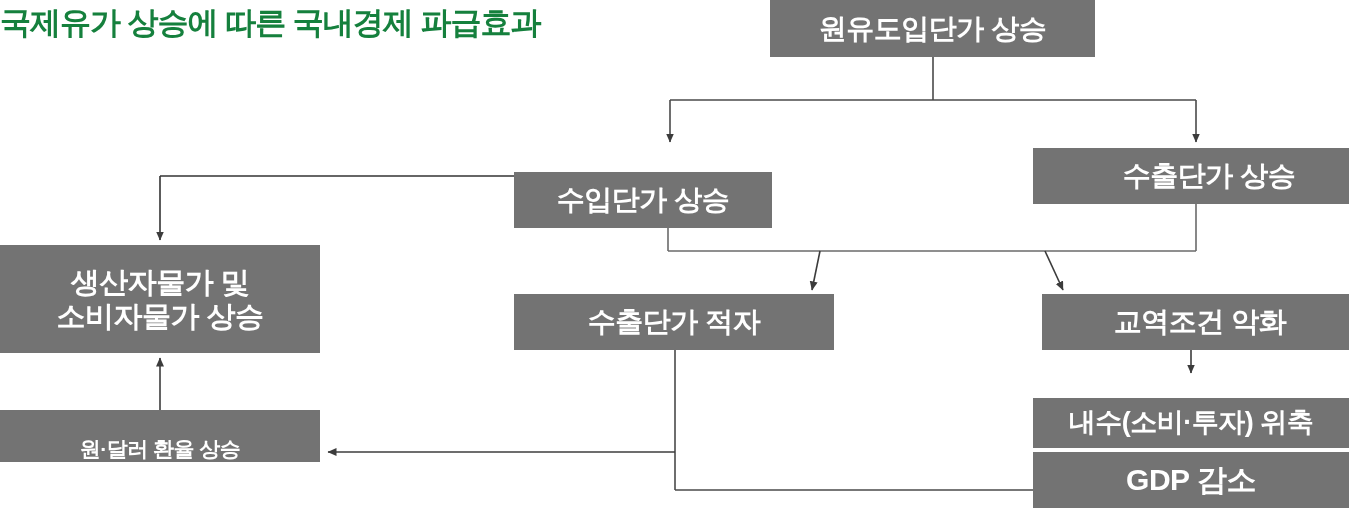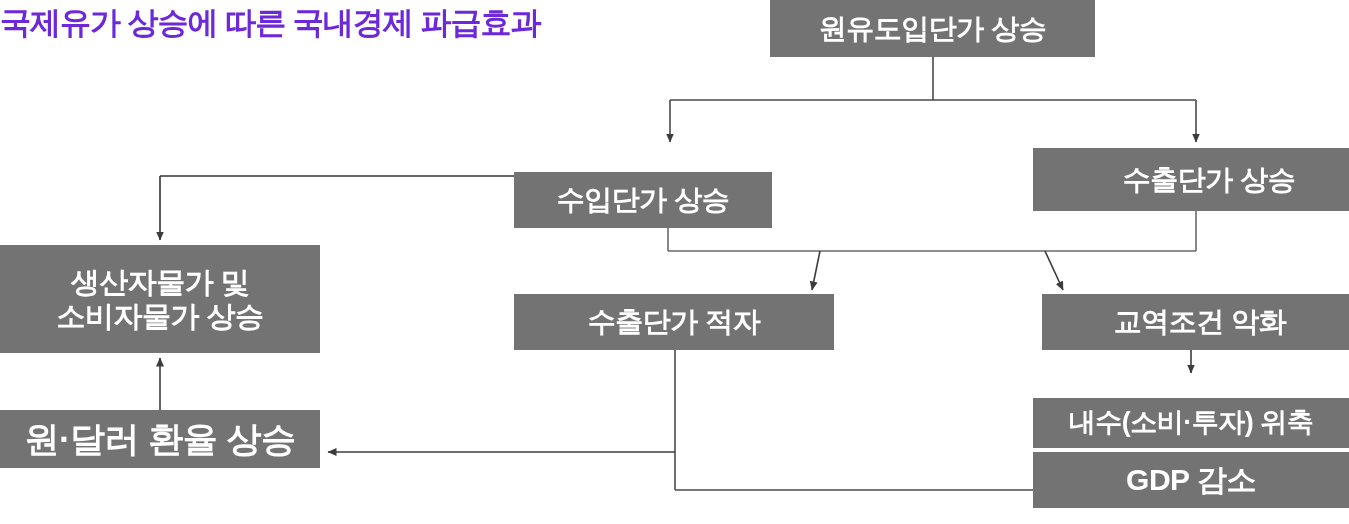--- a/index.html
+++ b/index.html
@@ -16,21 +16,21 @@
     height: 524px;
     background: #ffffff;
     overflow: hidden;
   }
   .title {
     position: absolute;
     left: 0px;
     top: 2px;
     font-size: 31px;
     font-weight: bold;
-    color: #6d28d9;
+    color: #15803d;
     letter-spacing: -1px;
     white-space: nowrap;
   }
   .node {
     position: absolute;
     background: #737373;
     color: #ffffff;
     font-weight: bold;
     display: flex;
     align-items: center;
@@ -106,21 +106,21 @@
   </svg>
 
   <div class="node" style="left:770px; top:0px; width:325px; height:57px; font-size:28px;">
     <span>원유도입단가 상승</span>
   </div>
 
   <div class="node" style="left:514px; top:148px; width:258px; height:56px; font-size:28px;margin-top:24px;">
     <span>수입단가 상승</span>
   </div>
 
-  <div class="node" style="left:1033px; top:148px; width:316px; height:63px; font-size:28px;padding-left:36px;">
+  <div class="node" style="left:1033px; top:148px; width:316px; height:56px; font-size:28px;padding-left:36px;">
     <span>수출단가 상승</span>
   </div>
 
   <div class="node" style="left:0px; top:245px; width:320px; height:108px; font-size:29px; flex-direction:column;">
     <span>생산자물가 및</span>
     <span>소비자물가 상승</span>
   </div>
 
   <div class="node" style="left:514px; top:294px; width:320px; height:56px; font-size:28px;">
     <span>수출단가 적자</span>
@@ -131,17 +131,17 @@
   </div>
 
   <div class="node" style="left:1033px; top:378px; width:316px; height:50px; font-size:27px;margin-top:20px;">
     <span>내수(소비·투자) 위축</span>
   </div>
 
   <div class="node" style="left:1033px; top:452px; width:316px; height:56px; font-size:30px;">
     <span>GDP 감소</span>
   </div>
 
-  <div class="node" style="left:0px; top:410px; width:320px; height:58px; font-size:35px;">
+  <div class="node" style="left:0px; top:410px; width:320px; height:52px; font-size:21px;align-items:flex-end;">
     <span>원·달러 환율 상승</span>
   </div>
 
 </div>
 
 </body></html>

